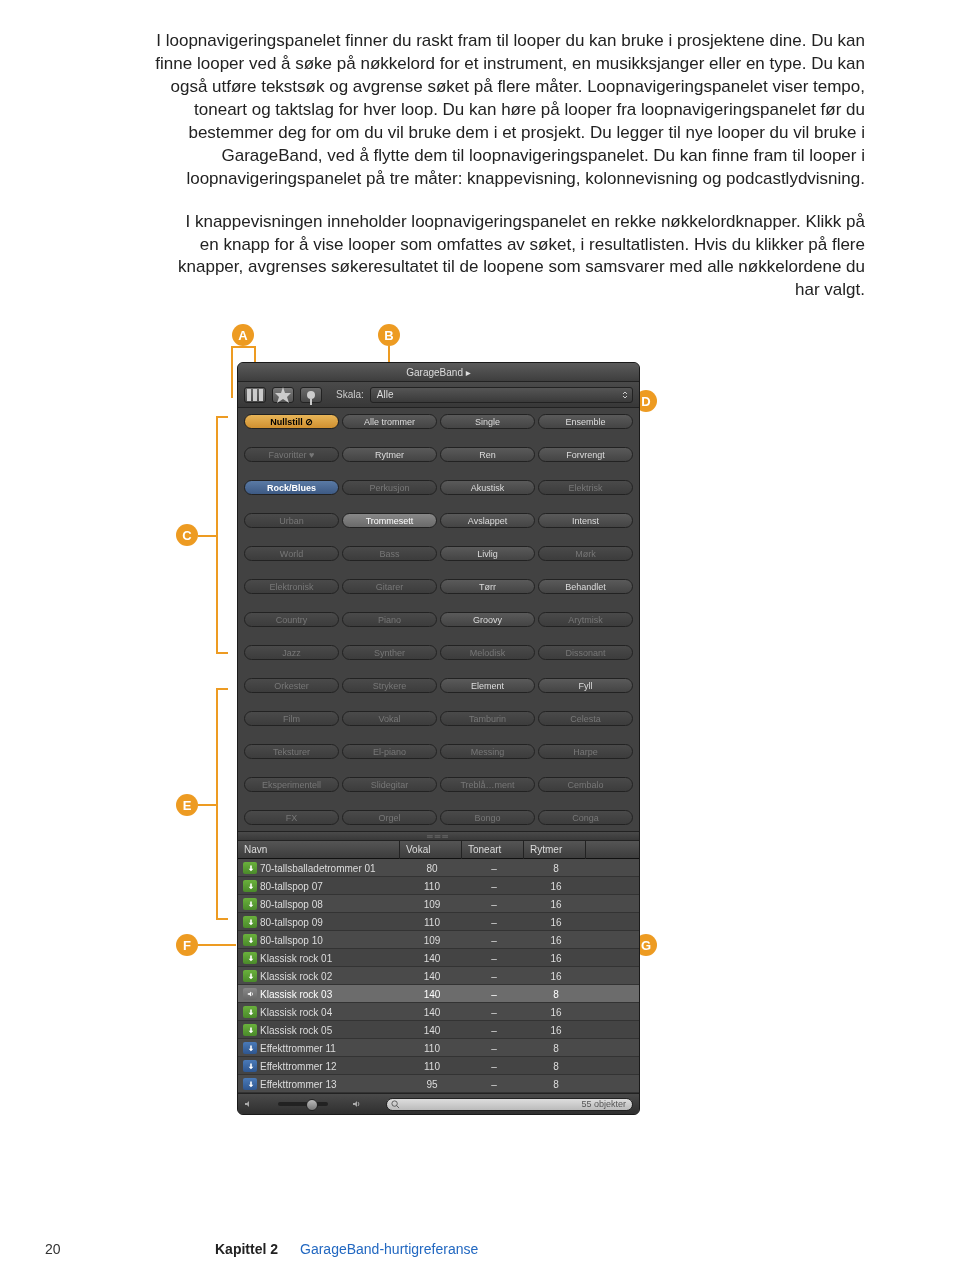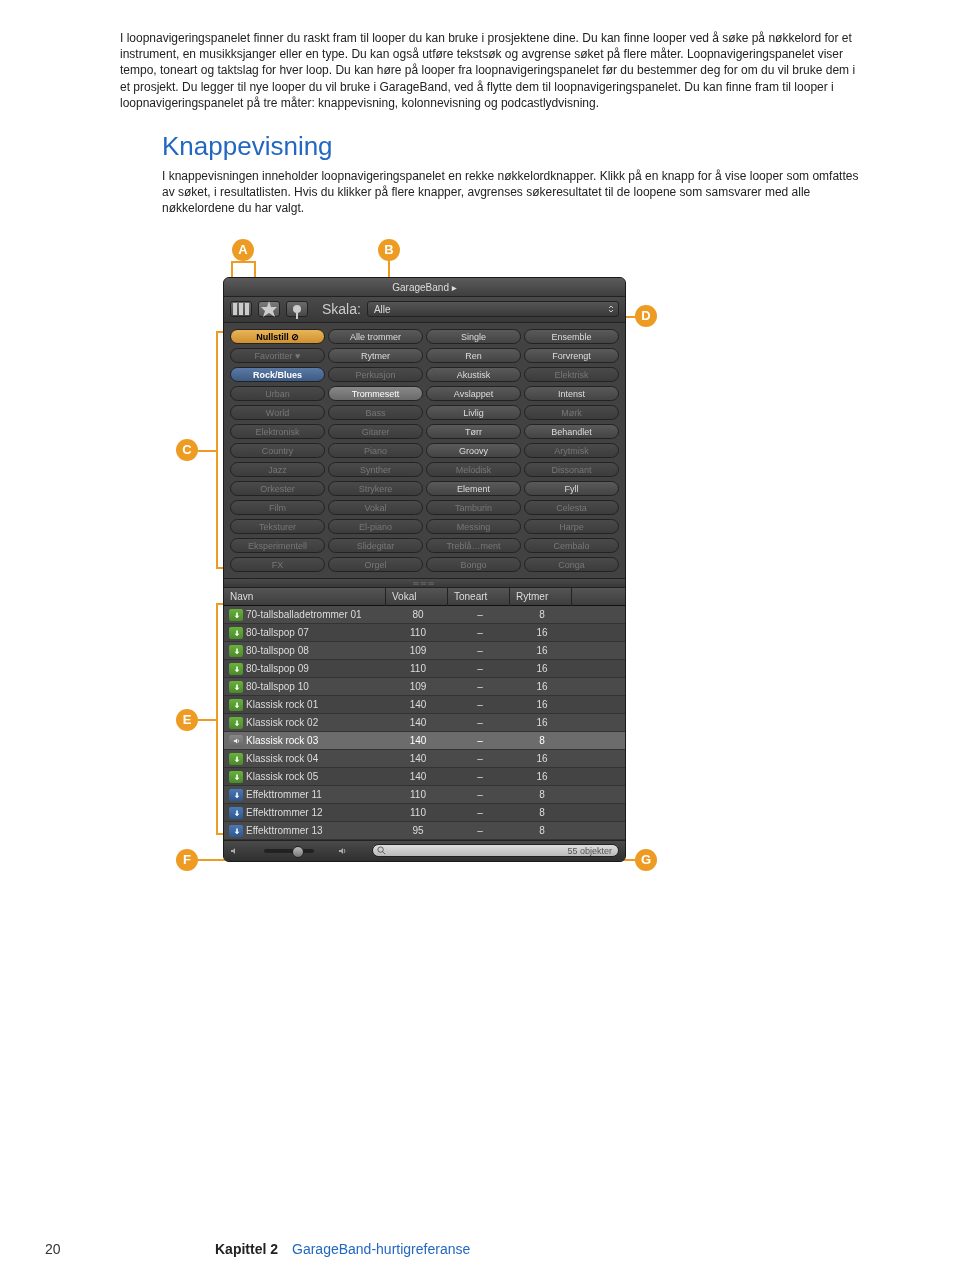--- a/index.html
+++ b/index.html
@@ -18,23 +18,24 @@
     position: relative;
   }
   h1.main-title {
     font-size: 26px;
     font-weight: 600;
     font-style: italic;
     margin-bottom: 6px;
     letter-spacing: -0.3px;
   }
   p.body {
-    font-size: 12px;
+    font-size: 17px;
     line-height: 1.35;
     margin-bottom: 20px;
+    text-align: right;
   }
   .section2 {
     padding-left: 42px;
   }
   h2.sub-title {
     font-size: 26px;
     font-weight: 400;
     color: #2268c1;
     margin-bottom: 6px;
   }
@@ -58,21 +59,21 @@
     display: flex;
     align-items: center;
     justify-content: center;
   }
   .callout-line {
     position: absolute;
     background: #ed9b22;
   }
   .panel {
     position: absolute;
-    left: 47px;
+    left: 61px;
     top: 38px;
     width: 403px;
     background: #3e3e3e;
     border: 1px solid #1a1a1a;
     border-radius: 6px;
     overflow: hidden;
     box-shadow: inset 0 0 0 1px #555;
   }
   .panel-titlebar {
     height: 19px;
@@ -97,21 +98,21 @@
     height: 16px;
     background: linear-gradient(#6a6a6a, #484848);
     border: 1px solid #222;
     border-radius: 3px;
     display: flex;
     align-items: center;
     justify-content: center;
   }
   .tool-btn.active { background: linear-gradient(#7a7a7a, #555); }
   .tool-btn svg { fill: #ccc; }
-  .skala-label { color:#ccc; font-size:14px; margin-left:8px; }
+  .skala-label { color:#ccc; font-size:10px; margin-left:8px; }
   .skala-select {
     flex: 1;
     height: 16px;
     background: linear-gradient(#555,#3a3a3a);
     border: 1px solid #222;
     border-radius: 3px;
     color: #ddd;
     font-size: 10px;
     padding-left: 6px;
     display: flex;
@@ -119,21 +120,21 @@
     justify-content: space-between;
     padding-right: 4px;
   }
   .keyword-grid-wrap {
     padding: 6px 6px;
     background: #424242;
   }
   .keyword-grid {
     display: grid;
     grid-template-columns: repeat(4, 1fr);
-    gap: 4px 3px;
+    gap: 18px 3px;
   }
   .kbtn {
     height: 15px;
     border-radius: 8px;
     font-size: 9px;
     line-height: 15px;
     text-align: center;
     border: 1px solid #222;
     color: #ddd;
     background: linear-gradient(#5a5a5a, #444);
@@ -228,31 +229,30 @@
   .doc-footer {
     position: absolute;
     bottom: 28px;
     left: 0;
     width: 960px;
     display: flex;
     align-items: baseline;
     font-size: 14px;
   }
   .doc-footer .pn { width:70px; text-align:left; padding-left: 45px; color:#333; }
-  .doc-footer .ch { font-weight:700; margin-left: 145px; margin-right: 14px; color:#222; }
+  .doc-footer .ch { font-weight:700; margin-left: 145px; margin-right: 22px; color:#222; }
   .doc-footer .ref { color:#2268c1; }
 </style>
 </head>
 <body>
 
 <div class="page">
   <p class="body">I loopnavigeringspanelet finner du raskt fram til looper du kan bruke i prosjektene dine. Du kan finne looper ved å søke på nøkkelord for et instrument, en musikksjanger eller en type. Du kan også utføre tekstsøk og avgrense søket på flere måter. Loopnavigeringspanelet viser tempo, toneart og taktslag for hver loop. Du kan høre på looper fra loopnavigeringspanelet før du bestemmer deg for om du vil bruke dem i et prosjekt. Du legger til nye looper du vil bruke i GarageBand, ved å flytte dem til loopnavigeringspanelet. Du kan finne fram til looper i loopnavigeringspanelet på tre måter: knappevisning, kolonnevisning og podcastlydvisning.</p>
 
   <div class="section2">
-    <h2 class="sub-title">Knappevisning</h2>
     <p class="body">I knappevisningen inneholder loopnavigeringspanelet en rekke nøkkelordknapper. Klikk på en knapp for å vise looper som omfattes av søket, i resultatlisten. Hvis du klikker på flere knapper, avgrenses søkeresultatet til de loopene som samsvarer med alle nøkkelordene du har valgt.</p>
 
     <div class="figure-area">
 
       <div class="callout" style="left:56px; top:0;">A</div>
       <div class="callout-line" style="left:55px; top:22px; width:23px; height:2px;"></div>
       <div class="callout-line" style="left:55px; top:22px; width:2px; height:52px;"></div>
       <div class="callout-line" style="left:78px; top:22px; width:2px; height:52px;"></div>
 
       <div class="callout" style="left:202px; top:0;">B</div>

